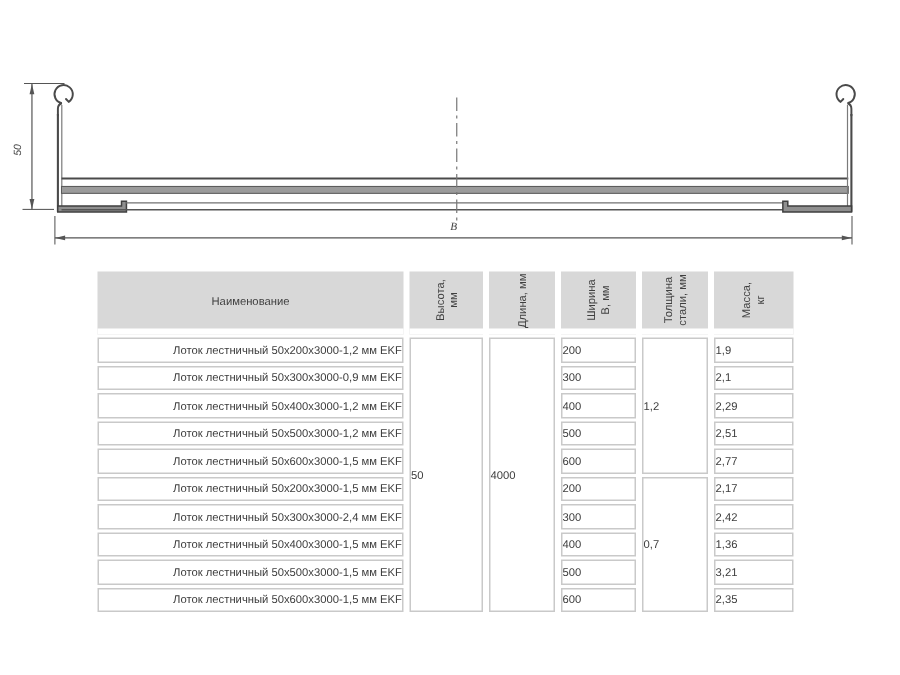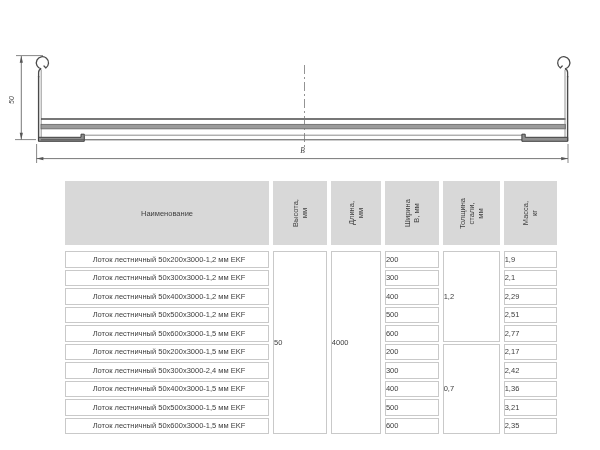--- a/index.html
+++ b/index.html
@@ -10,31 +10,31 @@
   svg.drawing { position:absolute; left:0; top:0; }
 
   table.spec {
     position:absolute; left:61px; top:179px;
     border-collapse:separate; border-spacing:4px 2px;
     table-layout:fixed;
     font-family:"Liberation Sans", sans-serif;
     font-size:7.5px; color:#3d3d3d;
   }
   table.spec th {
-    background:#d8d8d8; height:38px; padding:13px;
+    background:#d8d8d8; height:38px; padding:0;
     border:none; border-bottom:4px solid #ffffff;
     font-weight:normal; color:#3f3f3f; text-align:center; vertical-align:middle;
     font-size:7.5px;
   }
   table.spec td {
     background:#ffffff; border:1px solid #c9c9c9;
     height:14.5px; padding:0; text-align:left; vertical-align:middle;
     box-sizing:content-box; overflow:hidden; white-space:nowrap;
   }
-  table.spec td.name { text-align:center; padding-left:4px; }
+  table.spec td.name { text-align:right; padding-left:4px; }
   .vert {
     display:inline-block; transform:rotate(-90deg);
     white-space:pre-line; line-height:1.2; text-align:center;
   }
 </style>
 </head>
 <body>
 
 <div class="canvas">
 
@@ -101,21 +101,21 @@
     <tbody>
       <tr>
         <td class="name">Лоток лестничный 50х200х3000-1,2 мм EKF</td>
         <td rowspan="10">50</td>
         <td rowspan="10">4000</td>
         <td>200</td>
         <td rowspan="5">1,2</td>
         <td>1,9</td>
       </tr>
       <tr>
-        <td class="name">Лоток лестничный 50х300х3000-1,2 мм EKF</td>
+        <td class="name">Лоток лестничный 50х300х3000-0,9 мм EKF</td>
         <td>300</td>
         <td>2,1</td>
       </tr>
       <tr>
         <td class="name">Лоток лестничный 50х400х3000-1,2 мм EKF</td>
         <td>400</td>
         <td>2,29</td>
       </tr>
       <tr>
         <td class="name">Лоток лестничный 50х500х3000-1,2 мм EKF</td>

